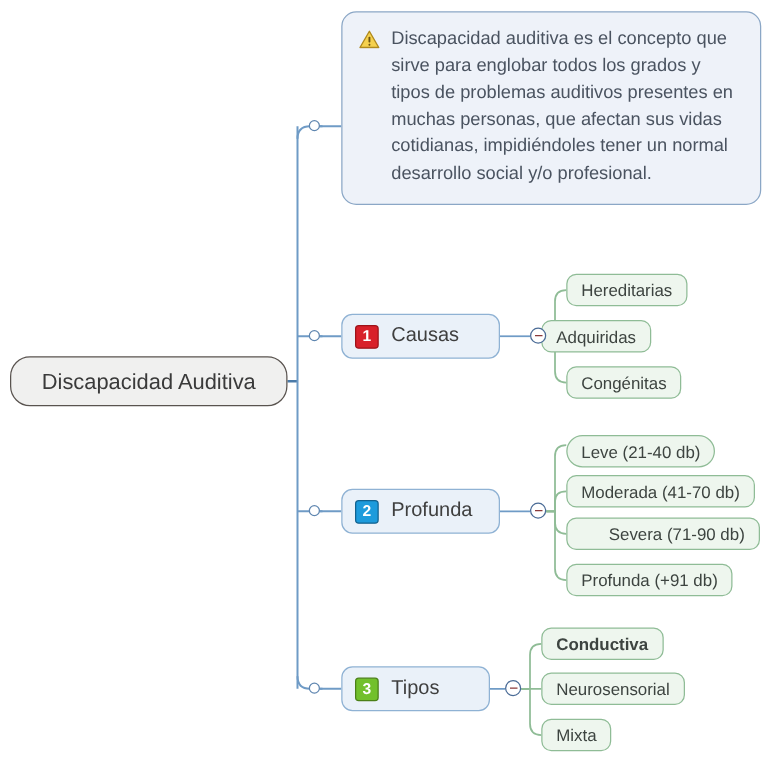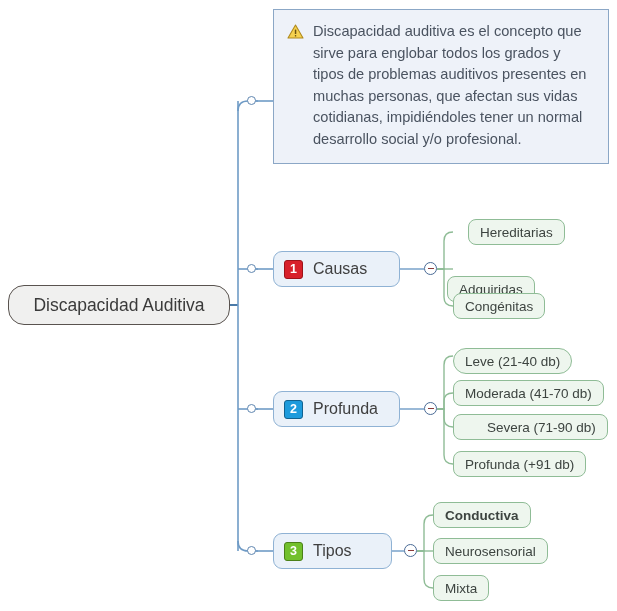--- a/index.html
+++ b/index.html
@@ -74,21 +74,21 @@
     font-size: 13.5px;
     color: #3d4440;
   }
 
   
   .note-node {
     position: absolute;
     box-sizing: border-box;
     background: #eef2f9;
     border: 1.4px solid #8ba7c6;
-    border-radius: 0;
+    border-radius: 12px;
     left: 273px;
     top: 9px;
     width: 336px;
     padding: 11px 14px 12px 13px;
     display: flex;
     align-items: flex-start;
     gap: 9px;
   }
   .note-text {
     font-size: 14.6px;
@@ -201,24 +201,24 @@
       </svg>
     </span>
     <span class="note-text">Discapacidad auditiva es el concepto que sirve para englobar todos los grados y tipos de problemas auditivos presentes en muchas personas, que afectan sus vidas cotidianas, impidiéndoles tener un normal desarrollo social y/o profesional.</span>
   </div>
 
   <div class="node branch-node" style="left:273px; top:251px; width:127px;">
     <span class="badge badge-1">1</span>
     <span>Causas</span>
   </div>
 
-  <div class="node leaf-node" style="left:453px; top:219px;margin-left:15px;">
+  <div class="node leaf-node" style="left:453px; top:219px;">
     <span>Hereditarias</span>
   </div>
-  <div class="node leaf-node" style="left:447px; top:256px;margin-top:20px;">
+  <div class="node leaf-node" style="left:433px; top:256px;">
     <span>Adquiridas</span>
   </div>
   <div class="node leaf-node" style="left:453px; top:293px;justify-content:center;">
     <span>Congénitas</span>
   </div>
 
   <div class="node branch-node" style="left:273px; top:391px; width:127px;">
     <span class="badge badge-2">2</span>
     <span>Profunda</span>
   </div>

